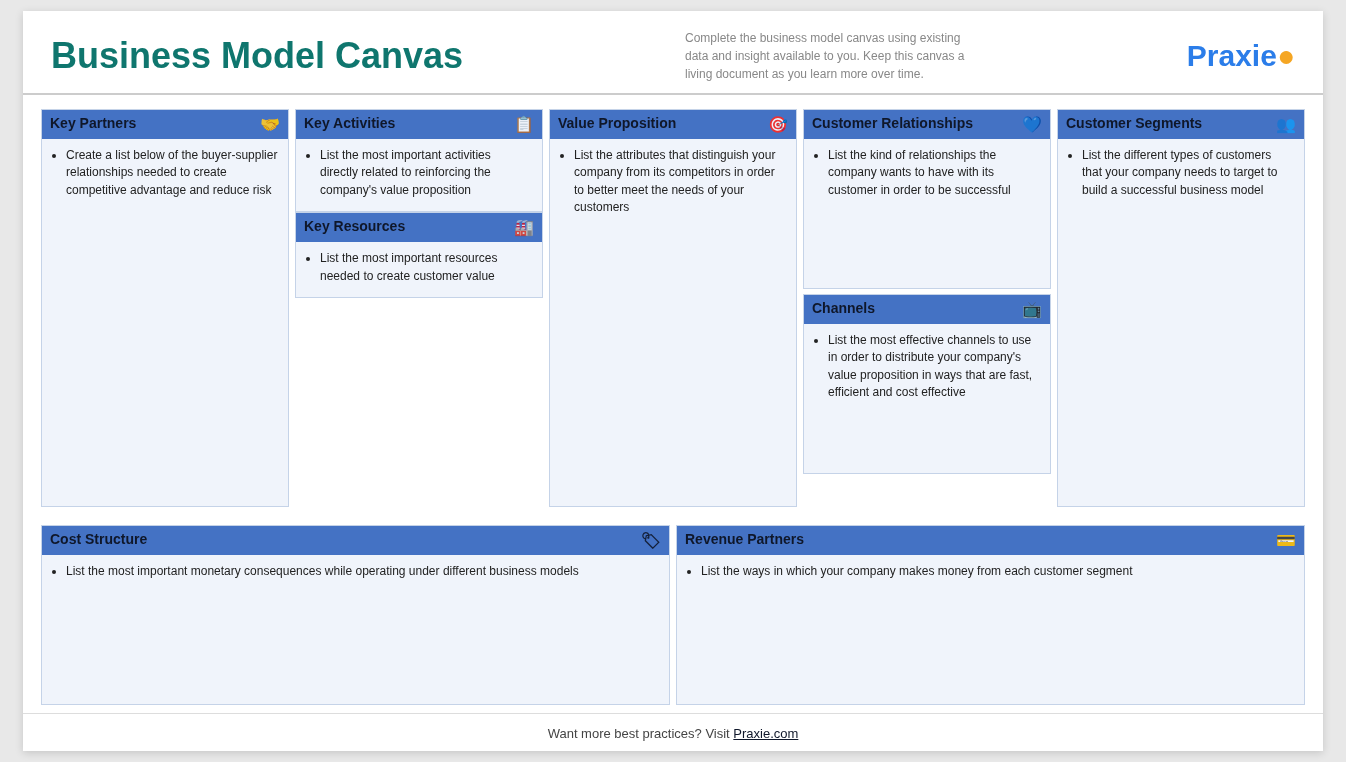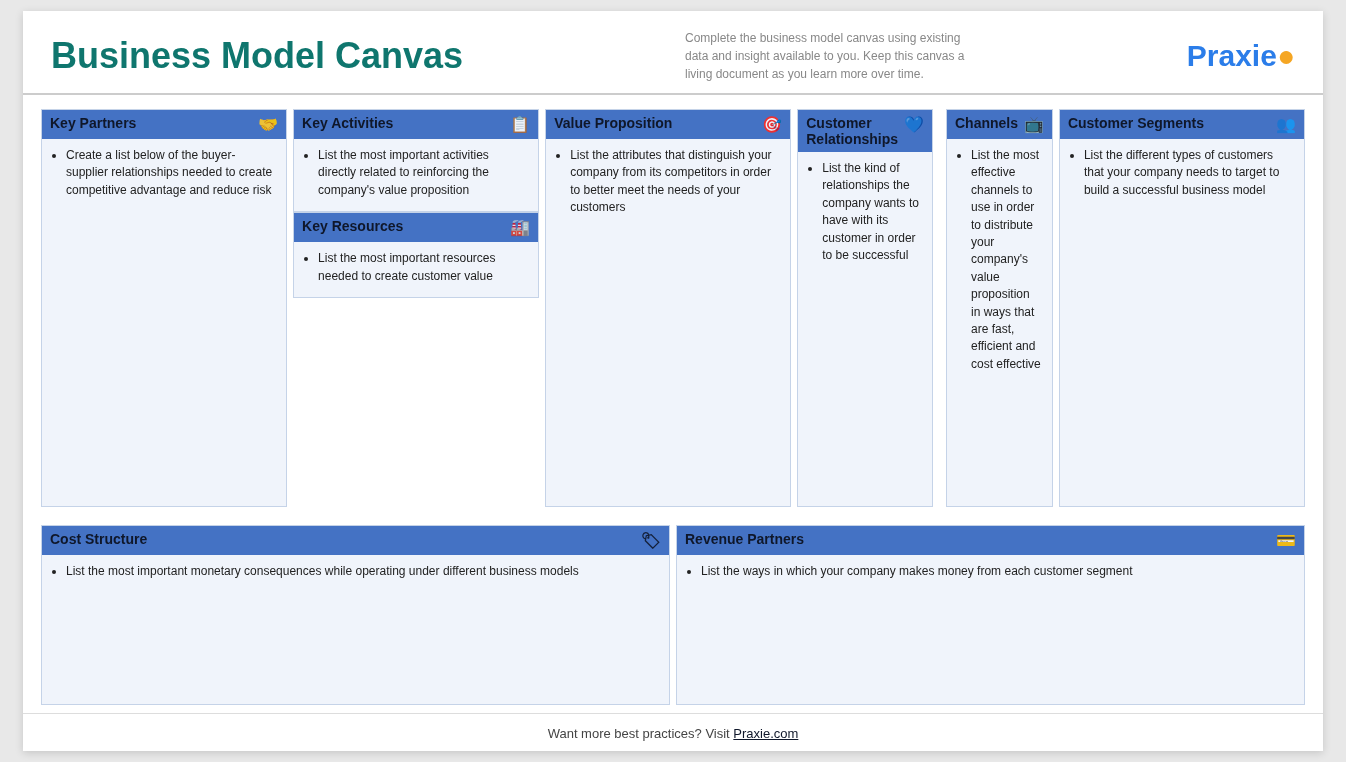--- a/index.html
+++ b/index.html
@@ -102,22 +102,22 @@
     .col-middle {
       display: flex;
       flex-direction: column;
     }
     .col-middle .cell {
       min-height: 0;
     }
     
     .col-cr-ch {
       display: flex;
-      flex-direction: row;
-      gap: 13px;
+      flex-direction: column;
+      gap: 5px;
     }
     .bottom-grid {
       display: grid;
       grid-template-columns: 1fr 1fr;
       gap: 6px;
       margin-top: 18px;
       min-height: 160px;
     }
     .footer {
       text-align: center;

